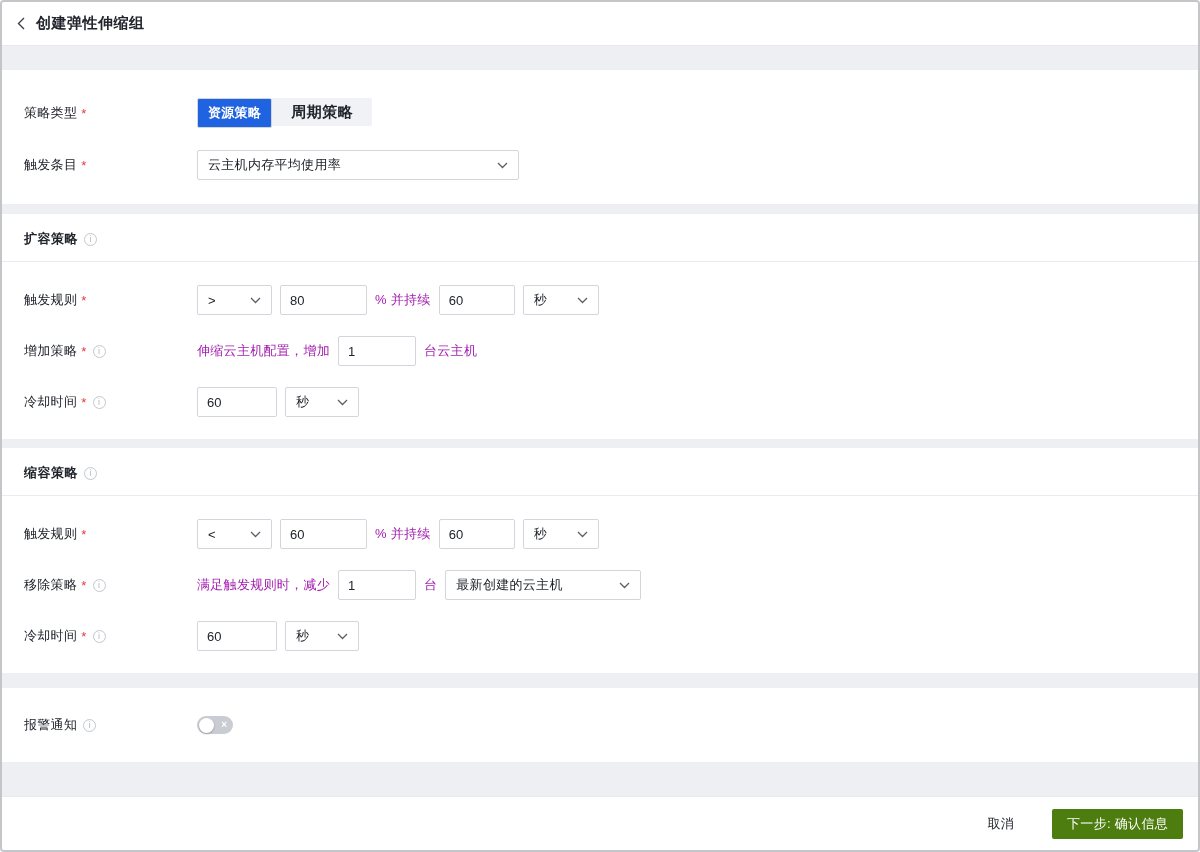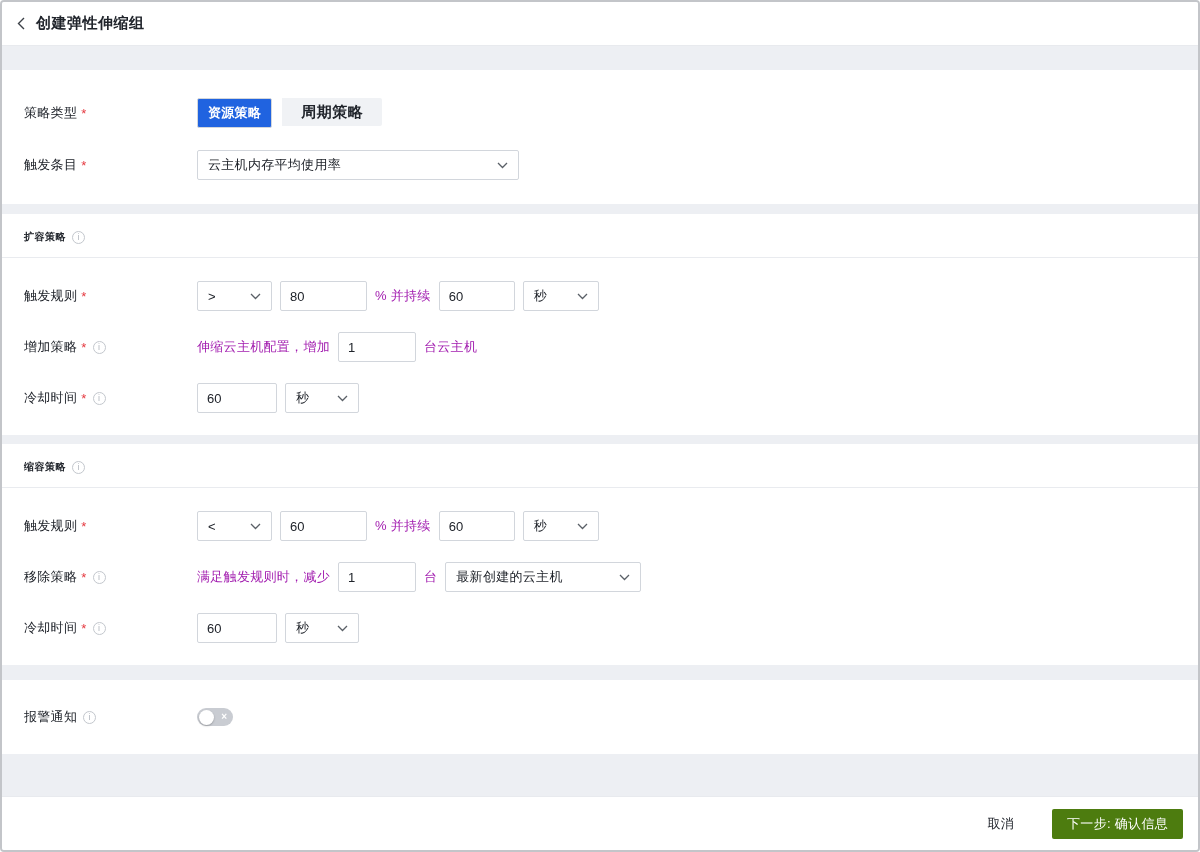--- a/index.html
+++ b/index.html
@@ -29,21 +29,21 @@
   .card-1 { margin-top:24px; padding:28px 0 24px 0; }
   .card-2 { margin-top:10px; }
   .card-3 { margin-top:9px; }
   .card-4 { margin-top:15px; height:74px; display:flex; align-items:center; }
 
   .sec-head {
     padding:16px 0 13px 22px;
     border-bottom:1px solid #e9ebef;
     display:flex; align-items:center;
   }
-  .sec-title { font-size:10px; font-weight:700; color:#20242b; letter-spacing:.5px; }
+  .sec-title { font-size:13px; font-weight:700; color:#20242b; letter-spacing:.5px; }
   .sec-body { padding:23px 0 22px 0; }
 
   .frow { display:flex; align-items:center; height:30px; }
   .frow + .frow { margin-top:21px; }
   .card-1 .frow + .frow { margin-top:22px; }
 
   .flabel {
     width:173px; flex:0 0 173px; margin-left:22px;
     font-size:13px; color:#20242b;
     display:flex; align-items:center; letter-spacing:.3px;
@@ -53,21 +53,21 @@
   .info-ic {
     width:13px; height:13px; border:1px solid #c3c7cd; border-radius:50%;
     color:#b4b9c0; font-size:9px; line-height:11px; text-align:center;
     display:inline-block; margin-left:6px; font-style:normal; flex:0 0 13px;
   }
 
   .controls { display:flex; align-items:center; gap:8px; }
   .ctext { font-size:13px; color:#a21caf; letter-spacing:.3px; }
 
   
-  .tabs { display:flex;gap:10px; }
+  .tabs { display:flex; }
   .tab {
     height:16px; padding:14px 19px; font-size:15px; font-weight:700;
     display:flex; align-items:center; cursor:pointer; letter-spacing:.5px;
   }
   .tab.sel { background:#2063e0; color:#fff; border-radius:2px; }
   .tab.unsel { background:#f0f2f5; color:#20242b; border-radius:0 2px 2px 0; }
 
   
   .inp, .sel {
     height:30px; border:1px solid #d2d6dc; border-radius:2px; background:#fff;

